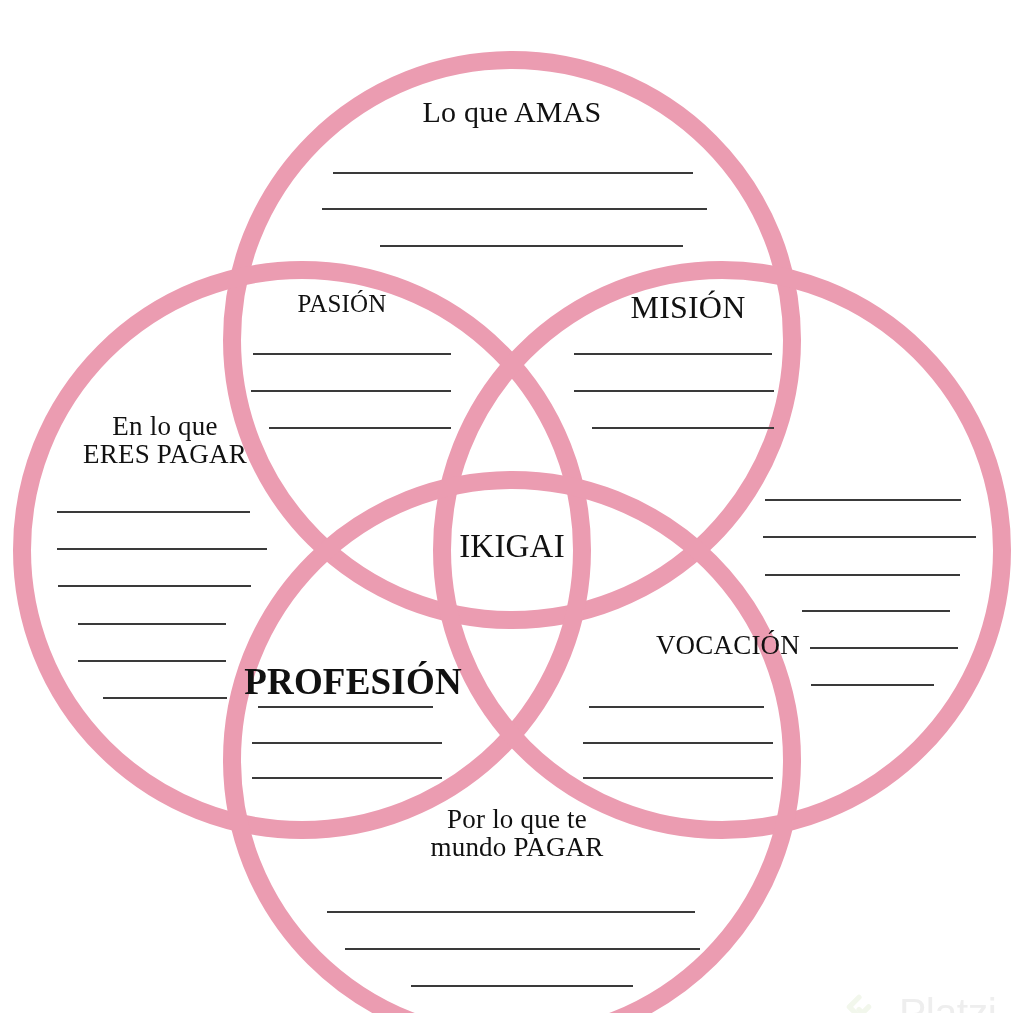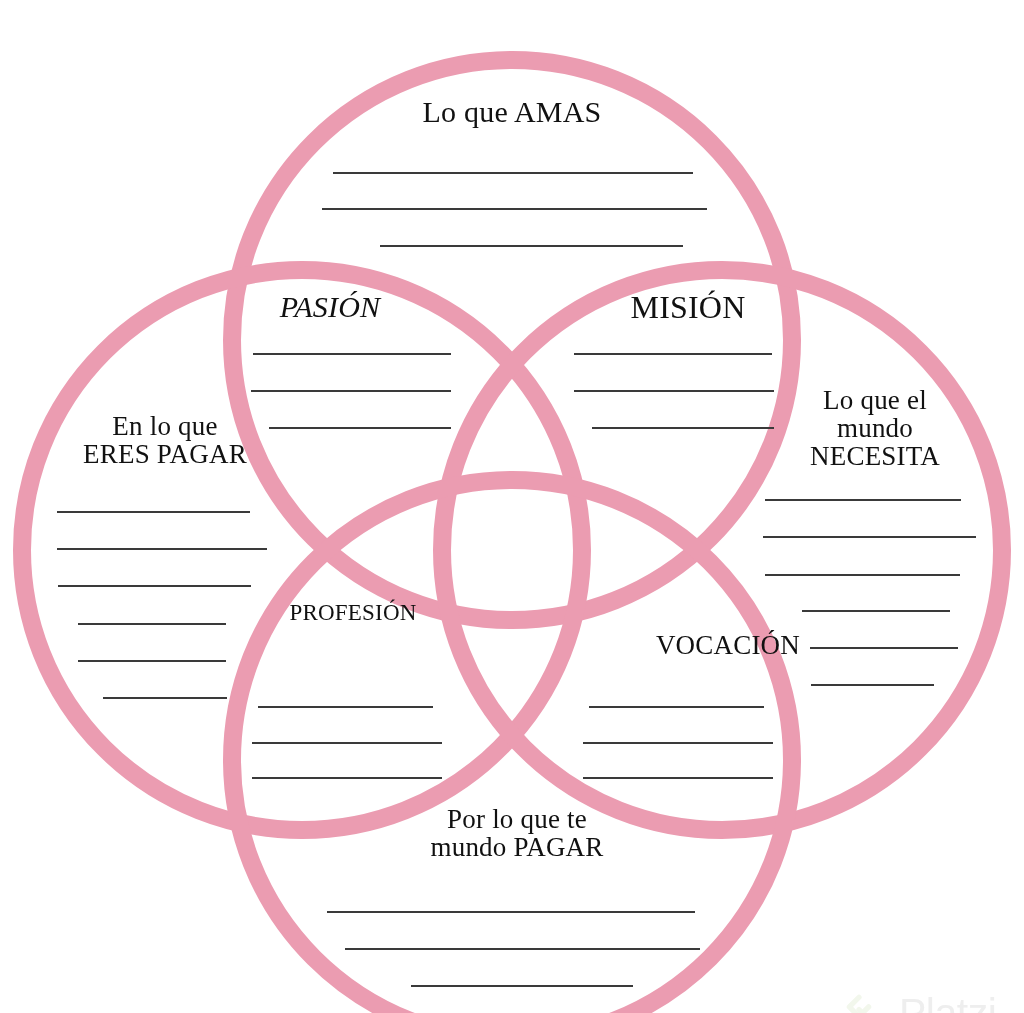--- a/index.html
+++ b/index.html
@@ -34,26 +34,26 @@
   }
   .label {
     position: absolute;
     text-align: center;
     line-height: 1.04;
     white-space: pre-line;
     color: #111111;
     letter-spacing: 0.2px;
   }
   .lbl-amas      { left: 332px; top: 48px;  width: 360px; font-size: 30px; }
-  .lbl-pasion    { left: 220px; top: 243px; width: 220px; font-size: 30px; font-style: italic; }
+  .lbl-pasion    { left: 232px; top: 243px; width: 220px; font-size: 25px; }
   .lbl-mision    { left: 578px; top: 243px; width: 220px; font-size: 32px; }
   .lbl-buena     { left: 40px;  top: 364px; width: 250px; font-size: 27px; }
   .lbl-necesita  { left: 750px; top: 338px; width: 250px; font-size: 27px; }
   .lbl-ikigai    { left: 412px; top: 481px; width: 200px; font-size: 33px; }
-  .lbl-profesion { left: 238px; top: 553px; width: 230px; font-size: 23px; }
+  .lbl-profesion { left: 238px; top: 615px; width: 230px; font-size: 37px; font-weight: bold; }
   .lbl-vocacion  { left: 570px; top: 583px; width: 230px; font-size: 27px; text-align: right; }
   .lbl-pagar     { left: 352px; top: 757px; width: 330px; font-size: 27px; }
 
   .rule {
     position: absolute;
     height: 0;
     border-top: 2px solid #3a3a3a;
   }
   .wm {
     position: absolute;
@@ -108,30 +108,28 @@
 
   <div class="label lbl-buena">En lo que
 ERES PAGAR</div>
   <div class="rule" style="left:57px;  top:463px; width:193px;"></div>
   <div class="rule" style="left:57px;  top:500px; width:210px;"></div>
   <div class="rule" style="left:58px;  top:537px; width:193px;"></div>
   <div class="rule" style="left:78px;  top:575px; width:148px;"></div>
   <div class="rule" style="left:78px;  top:612px; width:148px;"></div>
   <div class="rule" style="left:103px; top:649px; width:124px;"></div>
 
-  <div class="label lbl-necesita">Lo que el
-mundo
-NECESITA</div>
   <div class="rule" style="left:765px; top:451px; width:196px;"></div>
   <div class="rule" style="left:763px; top:488px; width:213px;"></div>
   <div class="rule" style="left:765px; top:526px; width:195px;"></div>
   <div class="rule" style="left:802px; top:562px; width:148px;"></div>
   <div class="rule" style="left:810px; top:599px; width:148px;"></div>
   <div class="rule" style="left:811px; top:636px; width:123px;"></div>
 
+  <div class="label lbl-ikigai">IKIGAI</div>
 
   <div class="label lbl-profesion">PROFESIÓN</div>
   <div class="rule" style="left:258px; top:658px; width:175px;"></div>
   <div class="rule" style="left:252px; top:694px; width:190px;"></div>
   <div class="rule" style="left:252px; top:729px; width:190px;"></div>
 
   <div class="label lbl-vocacion">VOCACIÓN</div>
   <div class="rule" style="left:589px; top:658px; width:175px;"></div>
   <div class="rule" style="left:583px; top:694px; width:190px;"></div>
   <div class="rule" style="left:583px; top:729px; width:190px;"></div>

